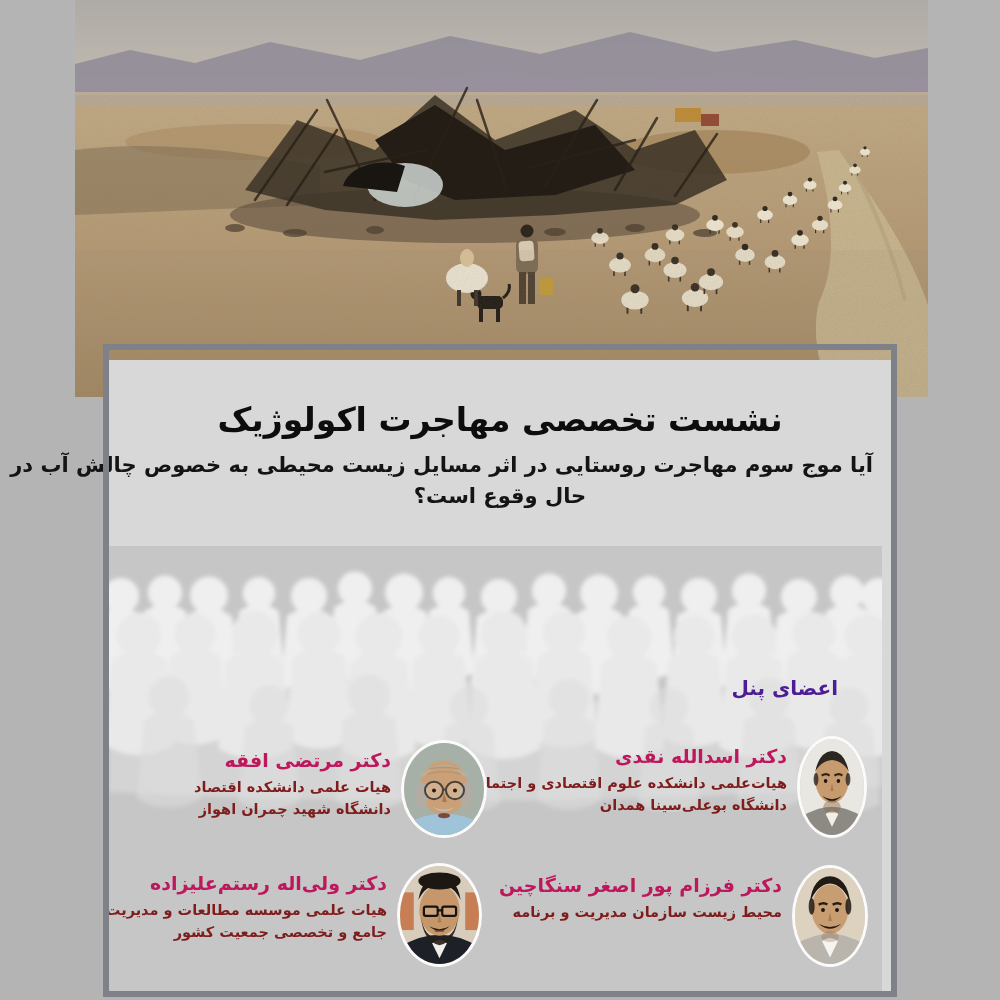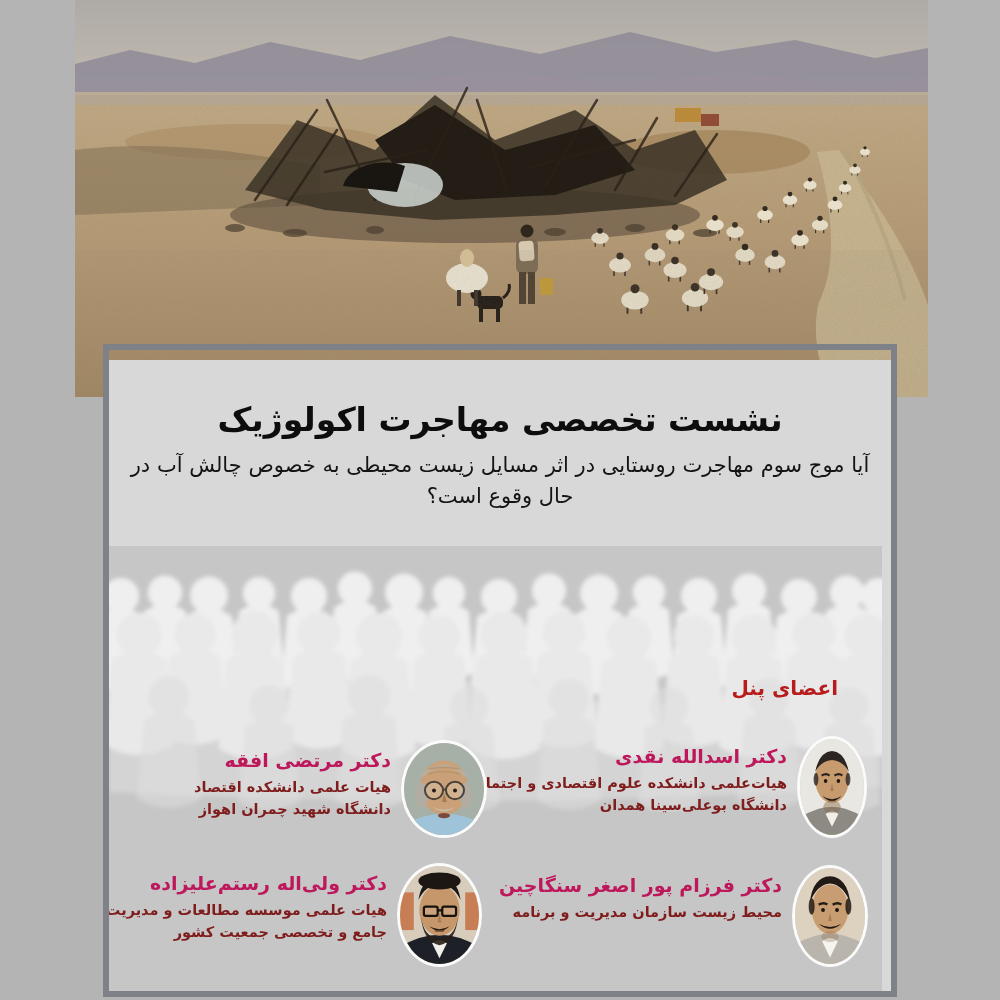--- a/index.html
+++ b/index.html
@@ -13,28 +13,28 @@
   
   .card-frame{position:absolute;left:103px;top:344px;width:794px;height:653px;
               border:6px solid #7e8288;box-sizing:border-box;background:transparent;z-index:3;}
 
   
   .card-panel{position:absolute;left:109px;top:360px;width:782px;height:631px;
               background:#d8d8d8;z-index:2;}
 
   .title-block{height:186px;box-sizing:border-box;padding-top:40px;direction:rtl;text-align:center;}
   .event-title{margin:0;font-size:33px;line-height:1.2;font-weight:bold;color:#0d0d0d;letter-spacing:0;}
-  .event-subtitle{margin:10px 18px 0 18px;font-size:21px;line-height:1.5;color:#141414;font-weight:400;}
+  .event-subtitle{margin:10px 18px 0 18px;font-size:21px;line-height:1.5;color:#141414;font-weight:700;}
   .event-subtitle div{white-space:nowrap;}
 
   .crowd-section{position:relative;width:773px;height:445px;background:#c6c6c6;overflow:hidden;}
   .crowd-art{position:absolute;left:0;top:6px;width:773px;height:260px;pointer-events:none;}
 
   .panel-heading{position:absolute;top:130px;right:44px;direction:rtl;
-                 font-size:20px;font-weight:bold;color:#b91c1c;z-index:4;white-space:nowrap;text-align:center;}
+                 font-size:20px;font-weight:bold;color:#4c1d95;z-index:4;white-space:nowrap;text-align:center;}
 
   .member{position:absolute;display:flex;direction:rtl;align-items:flex-start;gap:10px;z-index:5;}
   .member-photo{flex:0 0 auto;border:3px solid #fbfbfb;border-radius:50%;overflow:hidden;
                 box-sizing:border-box;background:#cfcabf;}
   .member-photo svg{display:block;width:100%;height:100%;}
   .member-text{direction:rtl;text-align:right;padding-top:8px;}
   .member-name{font-size:19px;font-weight:bold;color:#be185d;white-space:nowrap;line-height:1.3;}
   .member-aff{font-size:14.5px;font-weight:bold;color:#7f1d1d;white-space:nowrap;line-height:1.55;margin-top:3px;}
   .member-aff + .member-aff{margin-top:0;}
 

